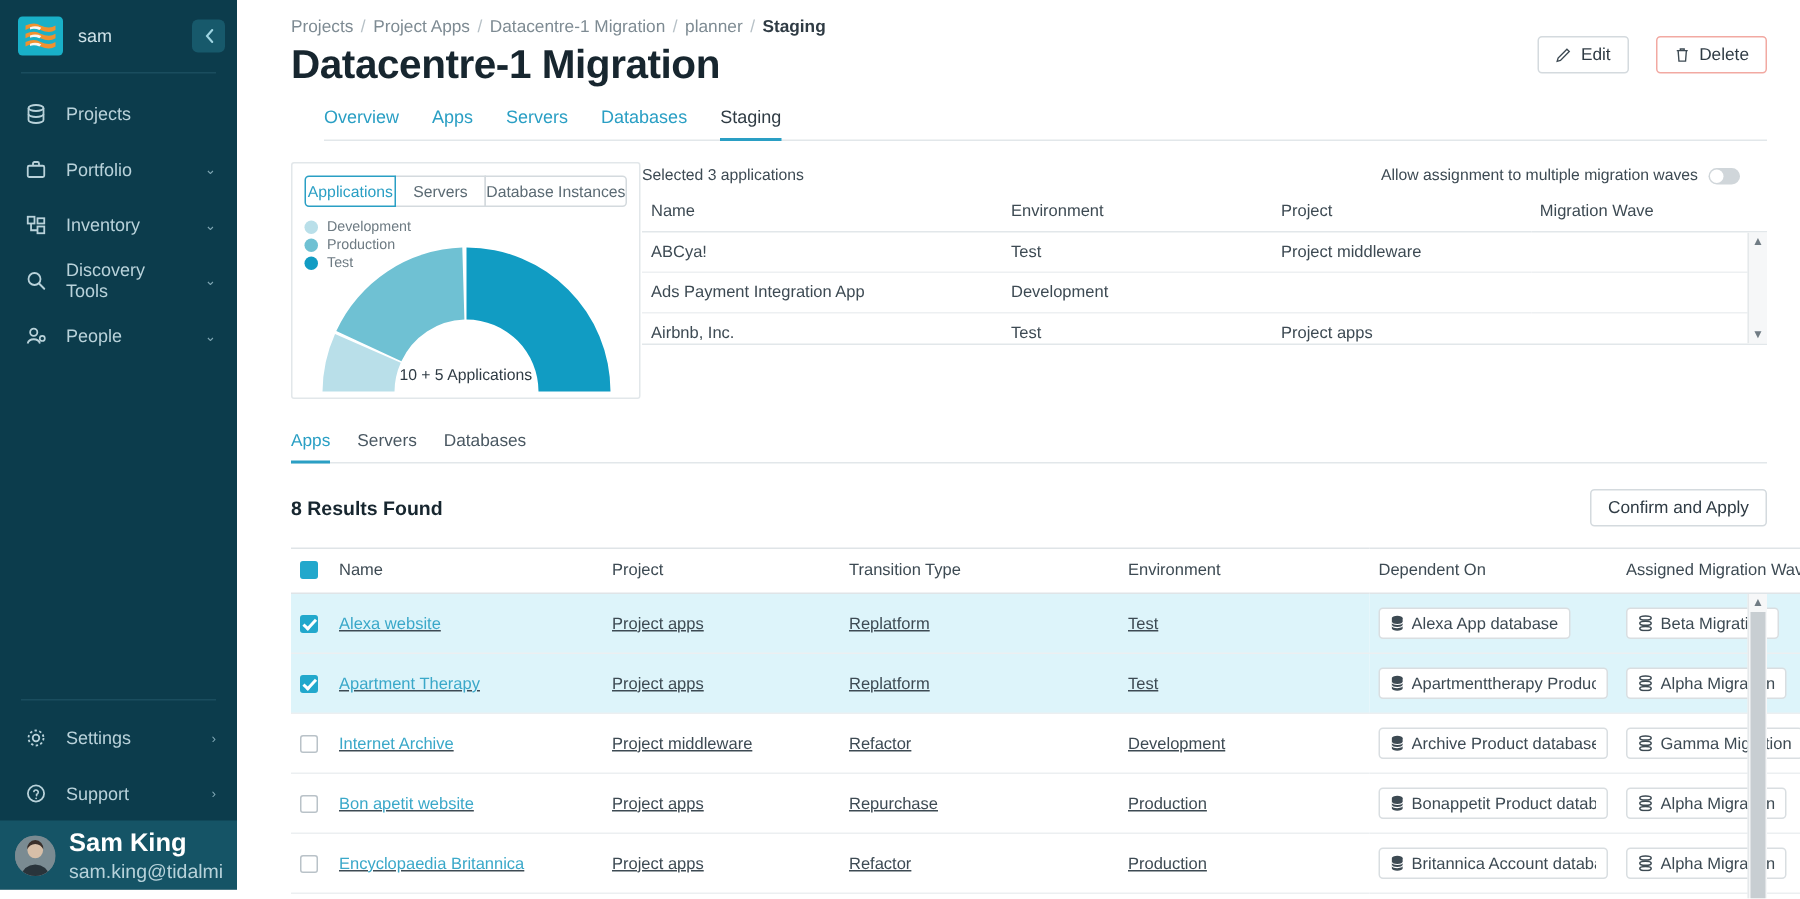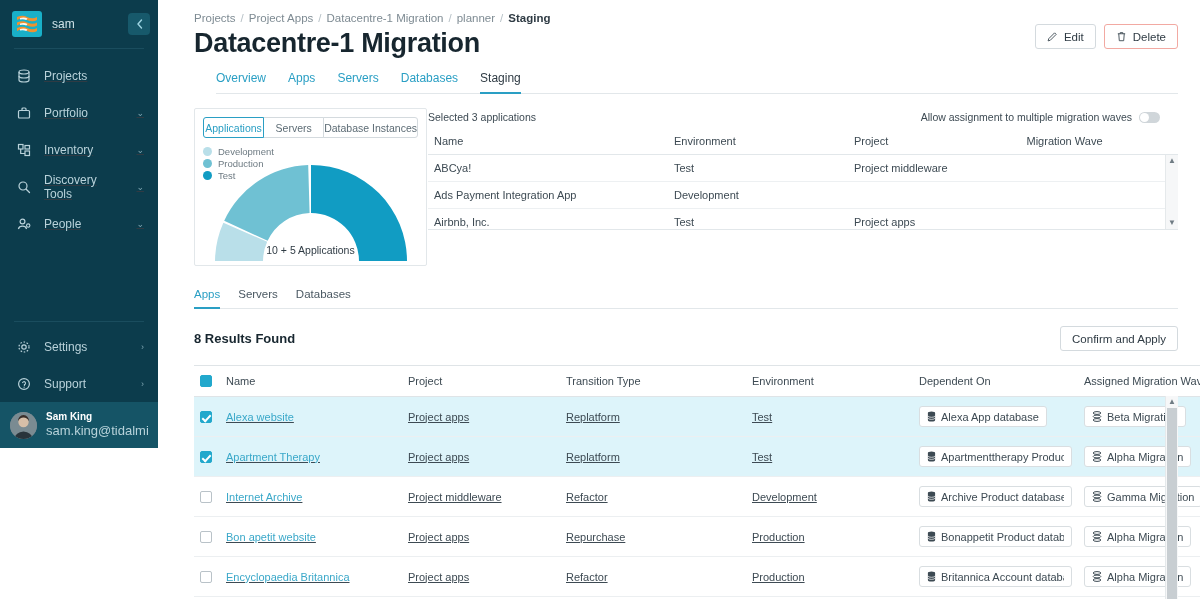--- a/index.html
+++ b/index.html
@@ -8,26 +8,25 @@
     font-family: "Liberation Sans", sans-serif;
     font-size: 12px;
     color: #2f3b44;
     background: #ffffff;
     overflow: hidden;
   }
   .app { display: flex; width: 1200px; height: 599px; }
 
   
   .sidebar {
-    width: 158px; height: 448px;
+    width: 158px; height: 593px;
     background: #0c3c4c;
     display: flex; flex-direction: column;
     flex: 0 0 158px;
     position: relative;
-    text-decoration: underline;
   }
   .sb-top {
     height: 48px; display: flex; align-items: center;
     padding: 0 8px 0 12px; gap: 10px;
   }
   .logo {
     width: 30px; height: 26px; border-radius: 3px;
     background: #19b0c8;
     display: flex; align-items: center; justify-content: center;
     flex: 0 0 30px;
@@ -60,41 +59,41 @@
     padding: 0 10px; cursor: pointer;
   }
   .avatar {
     width: 27px; height: 27px; border-radius: 50%;
     flex: 0 0 27px; overflow: hidden;
     background: #6b7f88;
     display:flex; align-items:flex-end; justify-content:center;
   }
   .avatar svg { display:block; }
   .user-meta { overflow: hidden; line-height: 1.25; }
-  .user-name { color: #ffffff; font-size: 10px; font-weight: bold; }
+  .user-name { color: #ffffff; font-size: 17px; font-weight: bold; }
   .user-mail { color: #b7d2da; font-size: 13px; white-space: nowrap; }
 
   
   .main { flex: 1; height: 599px; overflow: hidden; position: relative; background: #fff; }
   .content-pad { padding: 0 22px 0 36px; }
 
   .breadcrumb {
     padding: 12px 0 0 0; font-size: 11.5px; color: #7e8b93;
     display: flex; align-items: center; gap: 5px;
   }
   .breadcrumb .crumb { color: #7e8b93; cursor: pointer; }
   .breadcrumb .crumb.active { color: #2f3b44; font-weight: bold; cursor: default; }
   .breadcrumb .sep { color: #b6c0c6; }
 
   .title-row { display: flex; align-items: flex-start; }
   .page-title {
     font-size: 27px; font-weight: bold; color: #17262f;
     letter-spacing: -0.3px; margin-top: 4px; flex: 1;
   }
-  .hdr-actions { display: flex; gap: 8px; margin-top: 0px; }
+  .hdr-actions { display: flex; gap: 18px; margin-top: 0px; }
   .btn {
     height: 25px; border: 1px solid #d4dade; background: #fff;
     border-radius: 3px; font-size: 11.5px; color: #2f3b44;
     display: inline-flex; align-items: center; gap: 6px;
     padding: 0 11px; cursor: pointer; font-family: inherit;
   }
   .btn.danger { border-color: #f2a9a2; }
   .btn svg { display:block; }
 
   .tabs {

